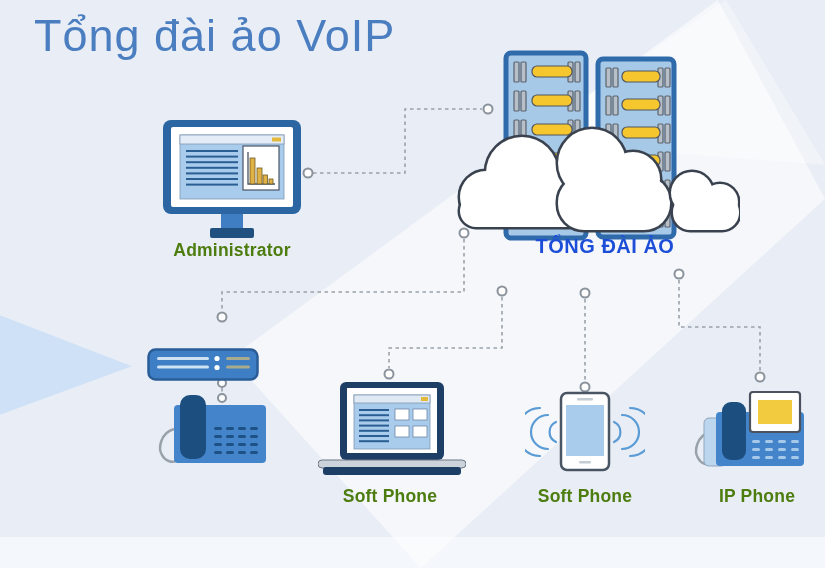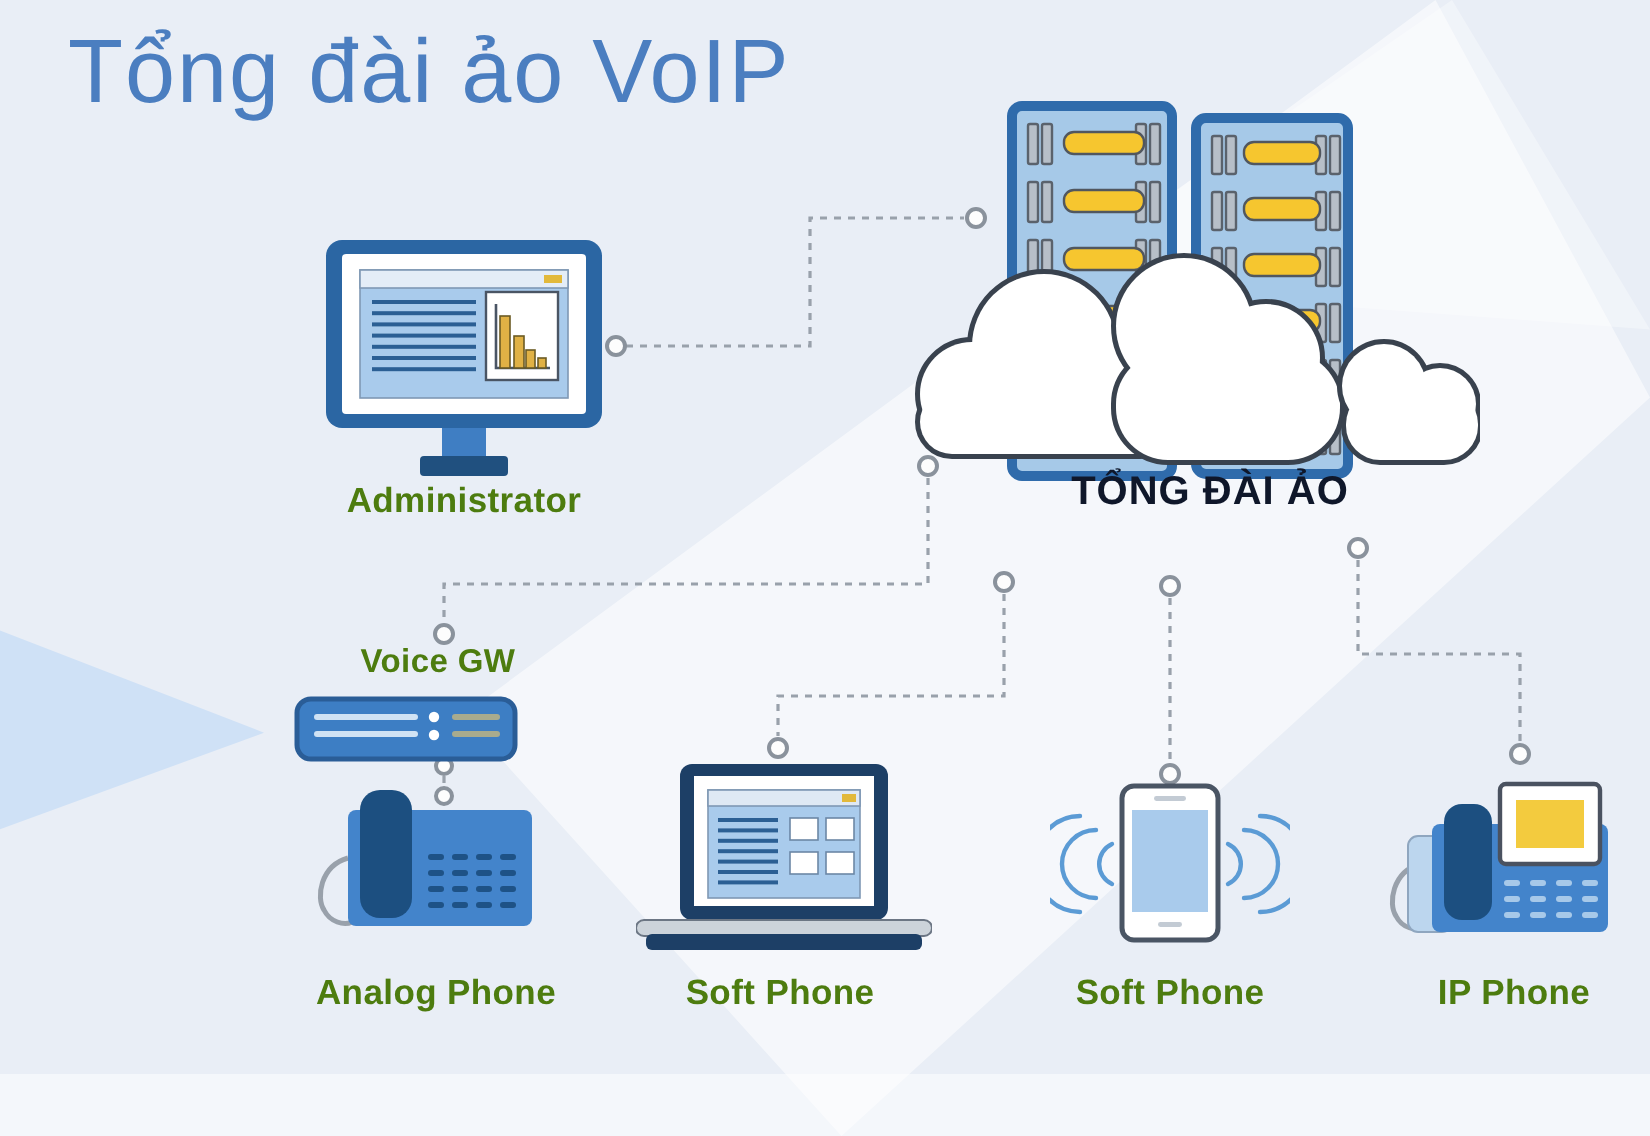--- a/index.html
+++ b/index.html
@@ -26,21 +26,21 @@
   }
   .title{
     position:absolute;left:34px;top:10px;
     font-size:45px;font-weight:400;letter-spacing:1px;color:#4b7ec0;
   }
   .node-label{
     position:absolute;text-align:center;
     font-size:17.5px;font-weight:600;color:#4d7c0f;letter-spacing:.2px;
   }
   .cloud-label{
-    font-size:20px;font-weight:800;color:#0f172a;letter-spacing:.5px;
+    font-size:20px;font-weight:800;color:#1d4ed8;letter-spacing:.5px;
   }
   svg.layer{position:absolute;left:0;top:0;}
   svg.device{position:absolute;}
   .conn{fill:none;stroke:#99a1ab;stroke-width:1.6;stroke-dasharray:3.5 3.5;}
   .dot{fill:#fdfdfd;stroke:#8a929c;stroke-width:2;}
 </style>
 </head>
 <body>
 
 <div class="stage">
@@ -307,19 +307,17 @@
         <rect x="103" y="60" width="8" height="3" ry="1.5"></rect>
       <rect x="64" y="68" width="8" height="3" ry="1.5"></rect>
         <rect x="77" y="68" width="8" height="3" ry="1.5"></rect>
       <rect x="90" y="68" width="8" height="3" ry="1.5"></rect>
         <rect x="103" y="68" width="8" height="3" ry="1.5"></rect>
     </g>
   </svg>
 
   <div class="node-label" style="left:152px;top:240px;width:160px">Administrator</div>
   <div class="node-label cloud-label" style="left:515px;top:235px;width:180px">TỔNG ĐÀI ẢO</div>
-  <div class="node-label" style="left:149px;top:322px;width:140px;font-size:16.5px">Voice GW</div>
-  <div class="node-label" style="left:138px;top:486px;width:160px">Analog Phone</div>
   <div class="node-label" style="left:310px;top:486px;width:160px">Soft Phone</div>
   <div class="node-label" style="left:505px;top:486px;width:160px">Soft Phone</div>
   <div class="node-label" style="left:677px;top:486px;width:160px">IP Phone</div>
 
 </div>
 
 </body></html>

